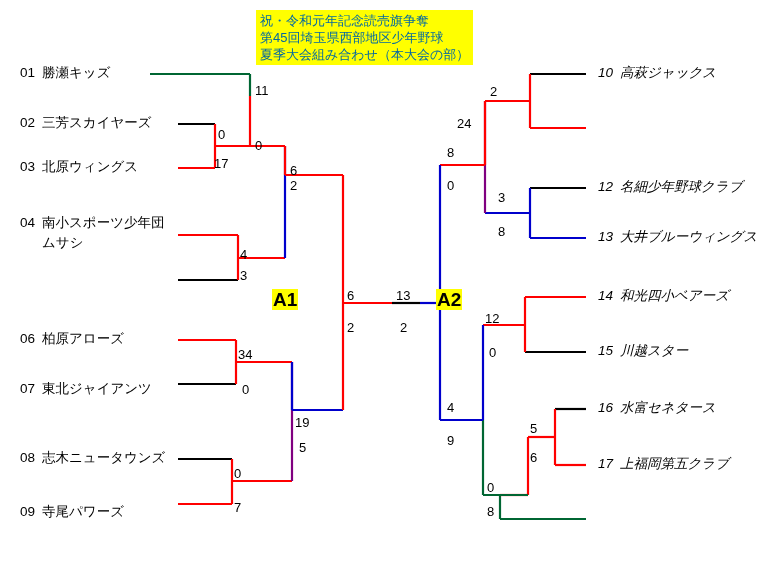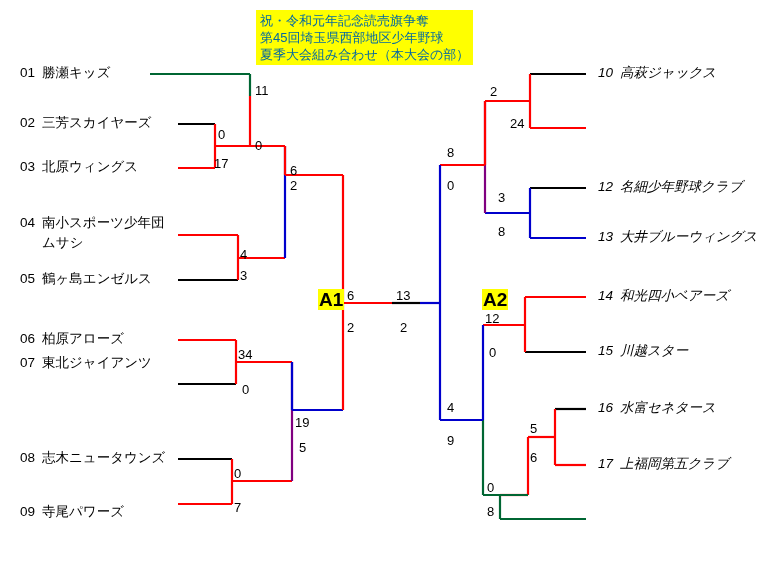--- a/index.html
+++ b/index.html
@@ -38,21 +38,20 @@
     white-space:nowrap;
   }
   .blocklabel{
     position:absolute;
     background:#ffff00;
     font-size:19px;
     font-weight:bold;
     color:#000;
     padding:0 1px;
     line-height:21px;
-    margin-left:46px;
   }
 </style>
 </head>
 <body>
 
 <div id="root">
 
   <svg class="lines" viewBox="0 0 768 576">
     <g fill="none" stroke-width="2.2" stroke-linecap="butt">
 
@@ -149,27 +148,24 @@
   <div class="team" style="left:20px;top:114px;">
     <span class="num">02</span><span>三芳スカイヤーズ</span>
   </div>
   <div class="team" style="left:20px;top:158px;">
     <span class="num">03</span><span>北原ウィングス</span>
   </div>
   <div class="team" style="left:20px;top:214px;">
     <span class="num">04</span><span>南小スポーツ少年団</span>
   </div>
   <div class="team" style="left:42px;top:234px;">ムサシ</div>
-  <div class="team" style="left:20px;top:270px;">
-    <span class="num">05</span><span>鶴ヶ島エンゼルス</span>
-  </div>
   <div class="team" style="left:20px;top:330px;">
     <span class="num">06</span><span>柏原アローズ</span>
   </div>
-  <div class="team" style="left:20px;top:354px;">
+  <div class="team" style="left:20px;top:380px;">
     <span class="num">07</span><span>東北ジャイアンツ</span>
   </div>
   <div class="team" style="left:20px;top:449px;">
     <span class="num">08</span><span>志木ニュータウンズ</span>
   </div>
   <div class="team" style="left:20px;top:484px;margin-top:19px;">
     <span class="num">09</span><span>寺尾パワーズ</span>
   </div>
 
   <div class="team right" style="left:598px;top:64px;">
@@ -207,21 +203,21 @@
       <div class="score" style="left: 347px; top: 320px;">2</div>
       <div class="score" style="left: 238px; top: 347px;">34</div>
       <div class="score" style="left: 242px; top: 382px;">0</div>
       <div class="score" style="left: 295px; top: 415px;">19</div>
       <div class="score" style="left: 299px; top: 440px;">5</div>
       <div class="score" style="left: 234px; top: 466px;">0</div>
       <div class="score" style="left: 234px; top: 500px;">7</div>
       <div class="score" style="left: 396px; top: 288px;">13</div>
       <div class="score" style="left: 400px; top: 320px;">2</div>
       <div class="score" style="left: 490px; top: 84px;">2</div>
-      <div class="score" style="left: 510px; top: 116px;">24</div>
+      <div class="score" style="left: 457px; top: 116px;">24</div>
       <div class="score" style="left: 447px; top: 145px;">8</div>
       <div class="score" style="left: 447px; top: 178px;">0</div>
       <div class="score" style="left: 498px; top: 190px;">3</div>
       <div class="score" style="left: 498px; top: 224px;">8</div>
       <div class="score" style="left: 485px; top: 311px;">12</div>
       <div class="score" style="left: 489px; top: 345px;">0</div>
       <div class="score" style="left: 447px; top: 400px;">4</div>
       <div class="score" style="left: 447px; top: 433px;">9</div>
       <div class="score" style="left: 530px; top: 421px;">5</div>
       <div class="score" style="left: 530px; top: 450px;">6</div>

